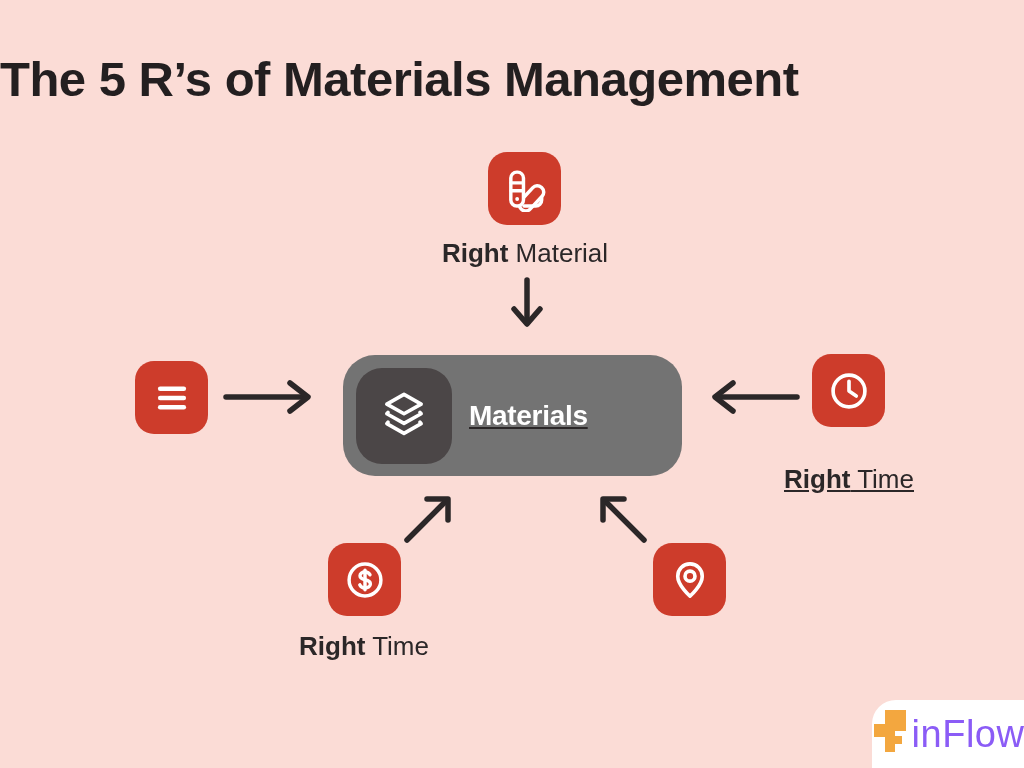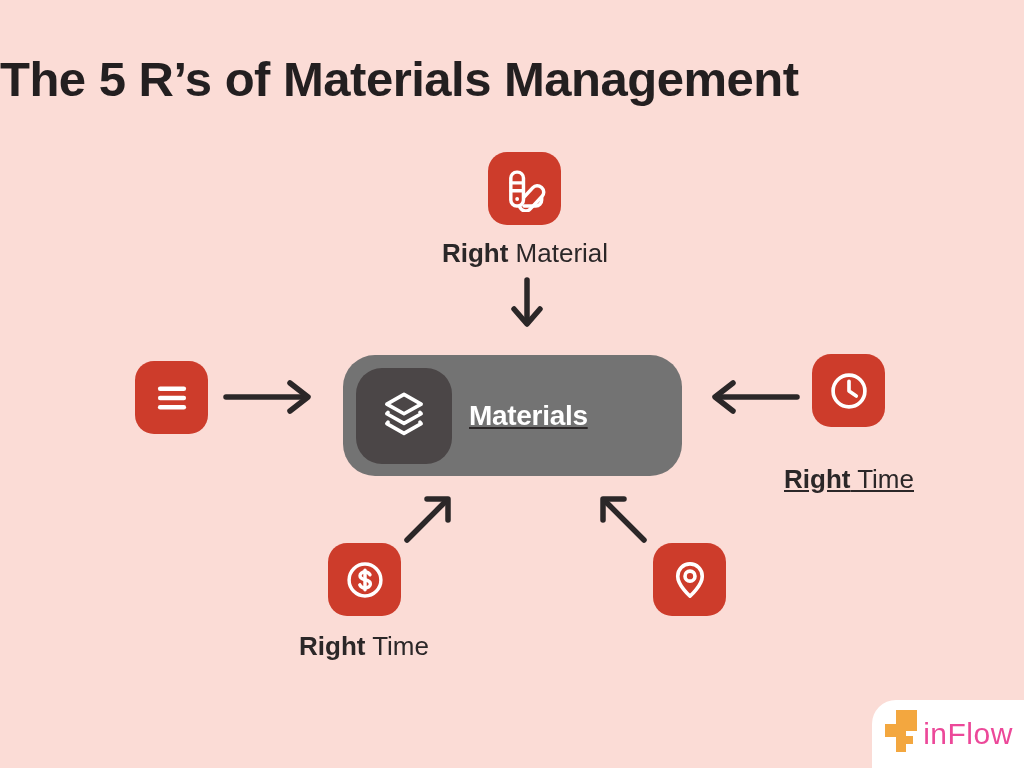--- a/index.html
+++ b/index.html
@@ -42,21 +42,21 @@
   .arrow path, .arrow line{
     stroke:#2b2728;stroke-width:5.5;fill:none;
     stroke-linecap:round;stroke-linejoin:round;
   }
   .brand-badge{
     position:absolute;right:0;bottom:0;width:152px;height:68px;
     background:#ffffff;border-top-left-radius:24px;
     display:flex;align-items:center;justify-content:center;gap:4px;
   }
   .brand-name{
-    font-size:30px;color:#ec4899;font-weight:400;letter-spacing:0.5px;
+    font-size:38px;color:#8b5cf6;font-weight:400;letter-spacing:0.5px;
   }
 </style>
 </head>
 <body>
 
 <div class="canvas">
 
   <div class="title">The 5 R’s of Materials Management</div>
 
   <div class="tile" style="left:488px;top:152px;">

